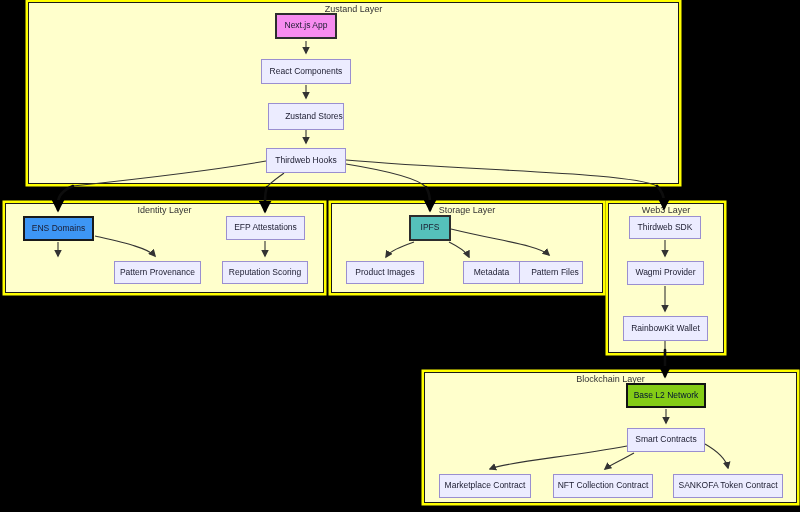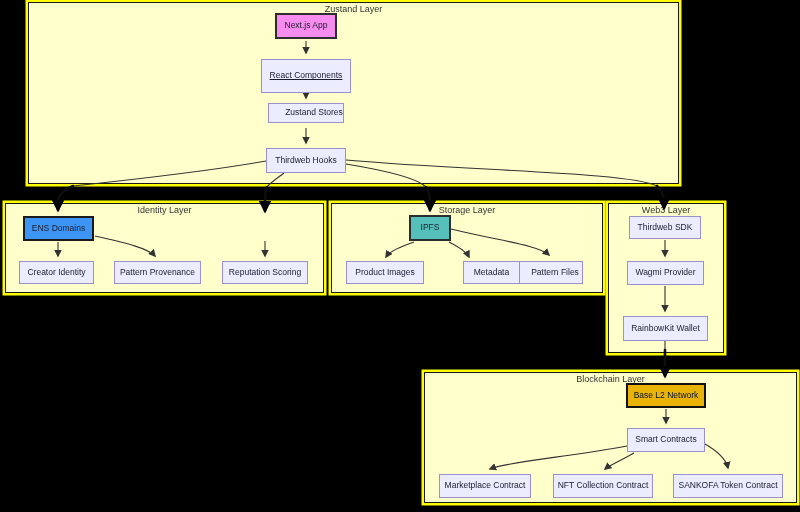--- a/index.html
+++ b/index.html
@@ -18,21 +18,21 @@
   svg.edges{position:absolute;left:0;top:0;z-index:3;pointer-events:none;}
   .node{
     position:absolute;z-index:4;background:#ececff;border:1px solid #9a8fd0;
     display:flex;align-items:center;justify-content:center;
     font-size:8.5px;color:#1b1b2f;white-space:nowrap;text-align:center;
     box-sizing:border-box;line-height:1.1;
   }
   .node.pink{background:#f78cef;border:2px solid #2d2d2d;}
   .node.blue{background:#3d96f5;border:2px solid #1a1a1a;}
   .node.teal{background:#55c0ba;border:2px solid #2d2d2d;}
-  .node.royal{background:#eab308;border:2px solid #111;color:#001133;}
+  .node.royal{background:#84cc16;border:2px solid #111;color:#001133;}
 </style>
 </head>
 <body>
 
 <div class="canvas">
 
   <div class="layer" style="left:28px;top:2px;width:651px;height:182px;">
     <div class="layer-label">Zustand Layer</div>
   </div>
   <div class="layer" style="left:5px;top:203px;width:319px;height:90px;">
@@ -87,26 +87,26 @@
     <g fill="none" stroke="#0d0d0d" stroke-width="2.6" stroke-linecap="round">
       <path d="M73,186 C61,191 58,197 58,203 L58,210" marker-end="url(#ahb)"></path>
       <path d="M267,187 C265,192 265,197 265,203 L265,211" marker-end="url(#ahb)"></path>
       <path d="M426,187 C429,192 430,197 430,203 L430,210" marker-end="url(#ahb)"></path>
       <path d="M657,186 C662,191 664,196 664,202 L664,208" marker-end="url(#ahb)"></path>
       <path d="M665,350 V376" marker-end="url(#ahb)"></path>
     </g>
   </svg>
 
   <div class="node pink" style="left:275px;top:13px;width:62px;height:26px;">Next.js App</div>
-  <div class="node" style="left:261px;top:59px;width:90px;height:34px;text-decoration:underline;">React Components</div>
-  <div class="node" style="left:268px;top:103px;width:76px;height:20px;padding-left:16px;">Zustand Stores</div>
+  <div class="node" style="left:261px;top:59px;width:90px;height:25px;">React Components</div>
+  <div class="node" style="left:268px;top:103px;width:76px;height:27px;padding-left:16px;">Zustand Stores</div>
   <div class="node" style="left:266px;top:148px;width:80px;height:25px;">Thirdweb Hooks</div>
 
   <div class="node blue" style="left:23px;top:216px;width:71px;height:25px;">ENS Domains</div>
-  <div class="node" style="left:19px;top:261px;width:75px;height:23px;">Creator Identity</div>
+  <div class="node" style="left:226px;top:216px;width:79px;height:24px;">EFP Attestations</div>
   <div class="node" style="left:114px;top:261px;width:87px;height:23px;">Pattern Provenance</div>
   <div class="node" style="left:222px;top:261px;width:86px;height:23px;">Reputation Scoring</div>
 
   <div class="node teal" style="left:409px;top:215px;width:42px;height:26px;">IPFS</div>
   <div class="node" style="left:346px;top:261px;width:78px;height:23px;text-align:right;">Product Images</div>
   <div class="node" style="left:443px;top:261px;width:57px;height:23px;margin-left:20px;">Metadata</div>
   <div class="node" style="left:519px;top:261px;width:64px;height:23px;padding-left:8px;">Pattern Files</div>
 
   <div class="node" style="left:629px;top:216px;width:72px;height:23px;">Thirdweb SDK</div>
   <div class="node" style="left:627px;top:261px;width:77px;height:24px;">Wagmi Provider</div>

